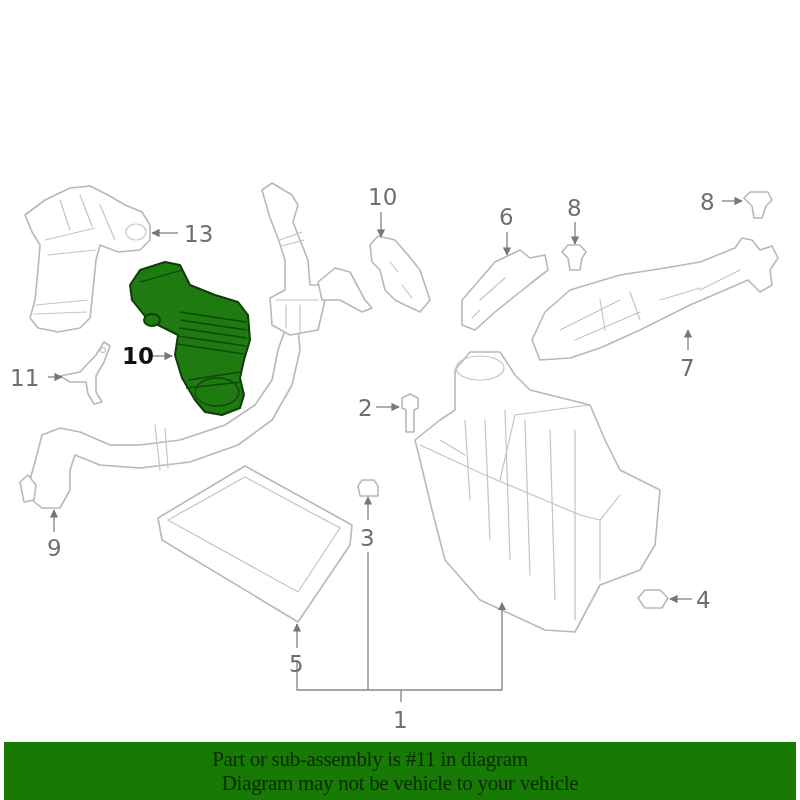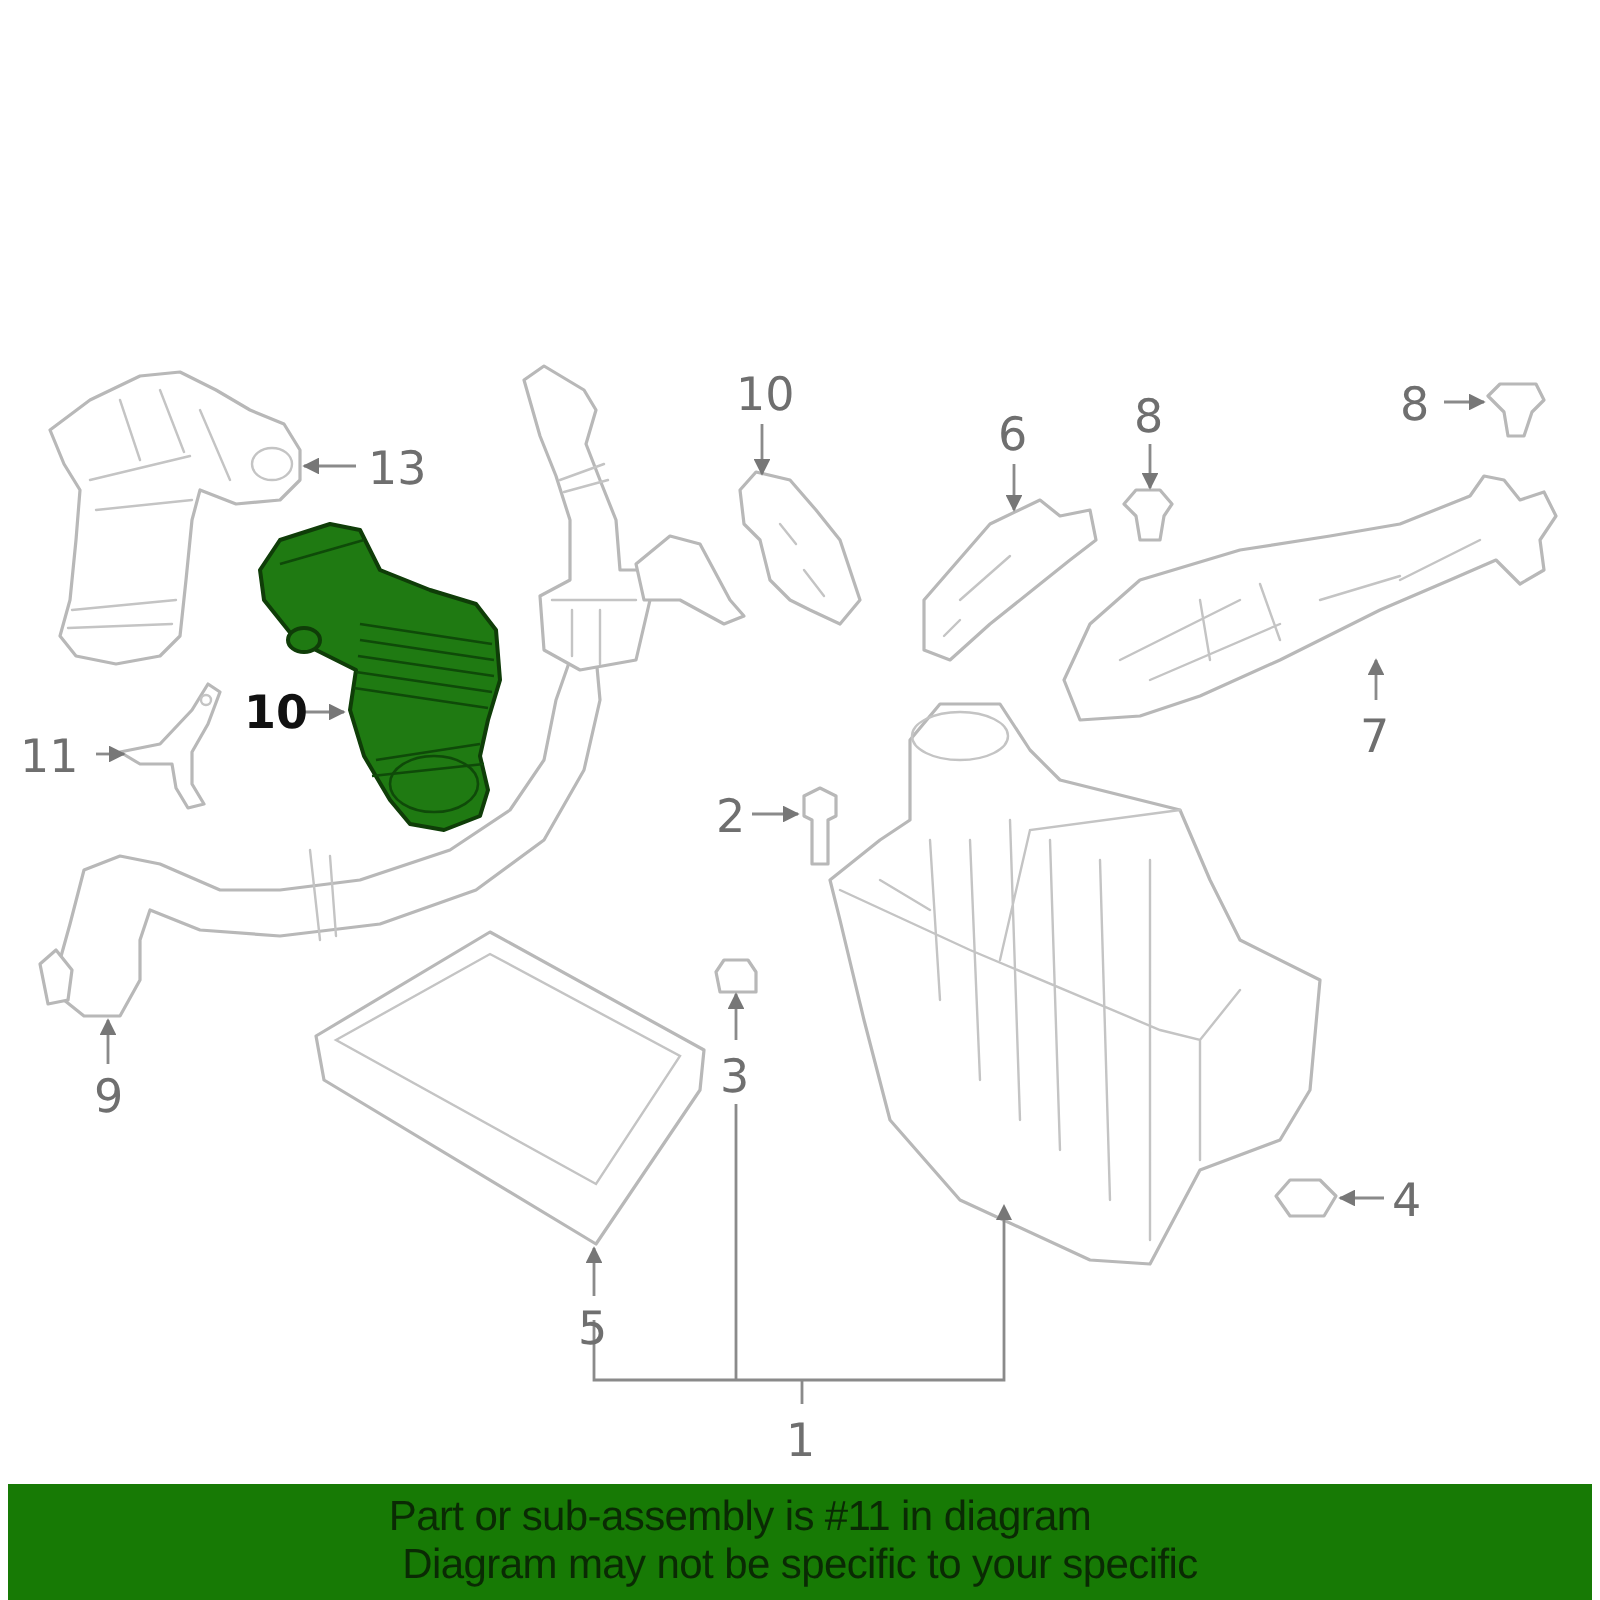--- a/index.html
+++ b/index.html
@@ -7,21 +7,21 @@
   #diagram { position: absolute; left: 0; top: 0; width: 800px; height: 800px; }
   .callout { font-family: "DejaVu Sans", sans-serif; font-size: 23px; fill: #6f6f6f; }
   .callout.hl { fill: #111111; font-weight: 600; }
   .part { fill: #ffffff; stroke: #b8b8b8; stroke-width: 1.6; stroke-linejoin: round; stroke-linecap: round; }
   .detail { fill: none; stroke: #c4c4c4; stroke-width: 1.2; stroke-linecap: round; }
   .leader { fill: none; stroke: #8a8a8a; stroke-width: 1.4; }
   .arrowhead { fill: #777777; }
   .hl-part { fill: #1f7a12; stroke: #0f3d08; stroke-width: 2; stroke-linejoin: round; }
   .hl-detail { fill: none; stroke: #0f4a09; stroke-width: 1.3; }
   #banner { position: absolute; left: 4px; top: 742px; width: 792px; height: 58px; background: #177a05; display: flex; flex-direction: column; align-items: center; justify-content: center; }
-  #banner .line { font-family: Liberation Sans, sans-serif; font-size: 21px; line-height: 24px; color: #0a2a04; letter-spacing: -0.3px; }
+  #banner .line { font-family: Liberation Serif, serif; font-size: 21px; line-height: 24px; color: #0a2a04; letter-spacing: -0.3px; }
   #banner .line1 { margin-left: -60px; }
 </style>
 </head>
 <body>
 
 <svg id="diagram" viewBox="0 0 800 800" xmlns="http://www.w3.org/2000/svg">
   <defs>
     <marker id="ah" viewBox="0 0 10 10" refX="9" refY="5" markerWidth="6" markerHeight="6" orient="auto-start-reverse">
       <path d="M0,0 L10,5 L0,10 z" class="arrowhead"></path>
     </marker>
@@ -136,14 +136,14 @@
     <text class="callout" x="358" y="416">2</text>
     <text class="callout" x="360" y="546">3</text>
     <text class="callout" x="696" y="608">4</text>
     <text class="callout" x="289" y="672">5</text>
     <text class="callout" x="393" y="728">1</text>
   </g>
 </svg>
 
 <div id="banner">
   <div class="line line1">Part or sub-assembly is #11 in diagram</div>
-  <div class="line">Diagram may not be specific to your specific</div>
+  <div class="line">Diagram may not be vehicle to your vehicle</div>
 </div>
 
 </body></html>

